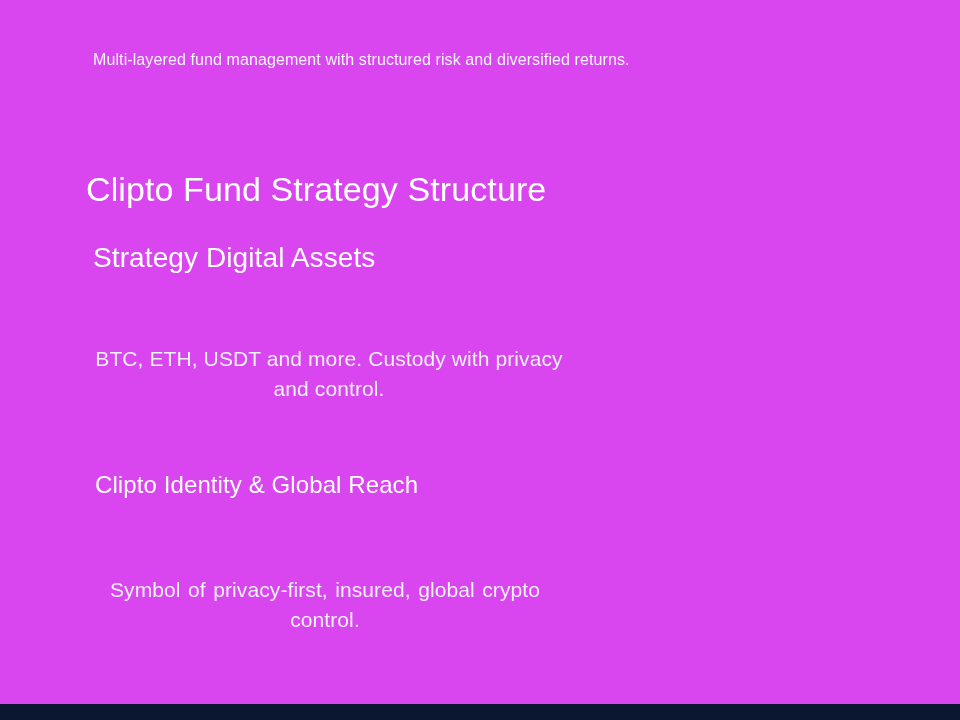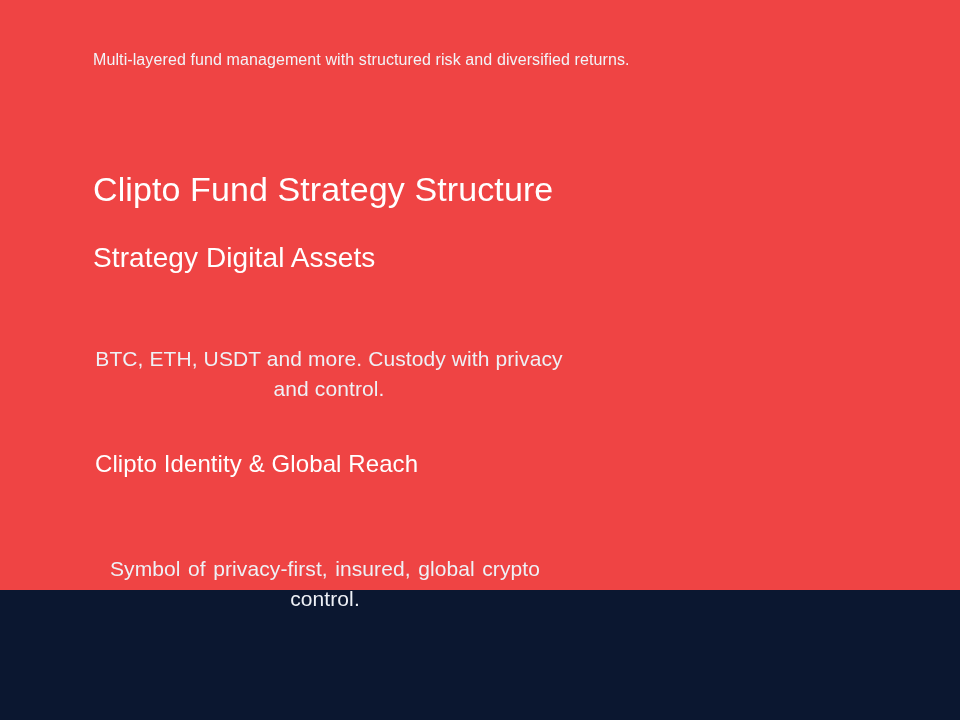--- a/index.html
+++ b/index.html
@@ -11,55 +11,55 @@
     height: 720px;
     background: #0b1730;
     font-family: "Liberation Sans", sans-serif;
     -webkit-font-smoothing: antialiased;
     overflow: hidden;
   }
 
   .slide {
     position: relative;
     width: 960px;
-    height: 590px;
-    background: #ef4444;
+    height: 704px;
+    background: #d946ef;
     box-sizing: border-box;
   }
 
   .caption {
     position: absolute;
     left: 93px;
     top: 49px;
     font-size: 16px;
     line-height: 22px;
     color: #f2f4f8;
     letter-spacing: 0.1px;
     white-space: nowrap;
   }
 
   .slide-title {
     position: absolute;
-    left: 93px;
+    left: 86px;
     top: 145px;
     font-size: 34px;
     line-height: 42px;
     font-weight: 400;
     color: #ffffff;
     letter-spacing: 0.1px;
     white-space: nowrap;
   }
 
   .section {
     position: absolute;
     left: 93px;
   }
 
   .section-1 { top: 240px; }
-  .section-2 { top: 448px; }
+  .section-2 { top: 469px; }
 
   .section-heading {
     margin: 0;
     font-weight: 400;
     color: #ffffff;
     letter-spacing: 0.1px;
     white-space: nowrap;
   }
 
   .section-1 .section-heading {

